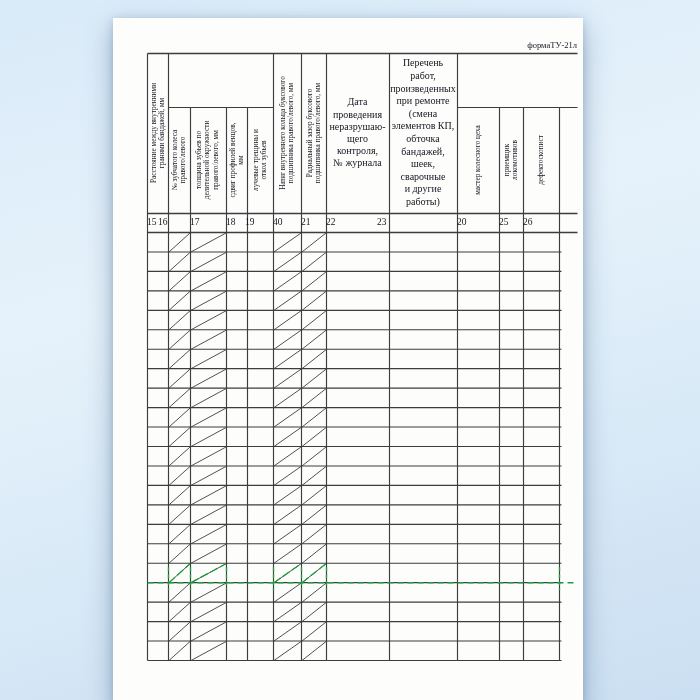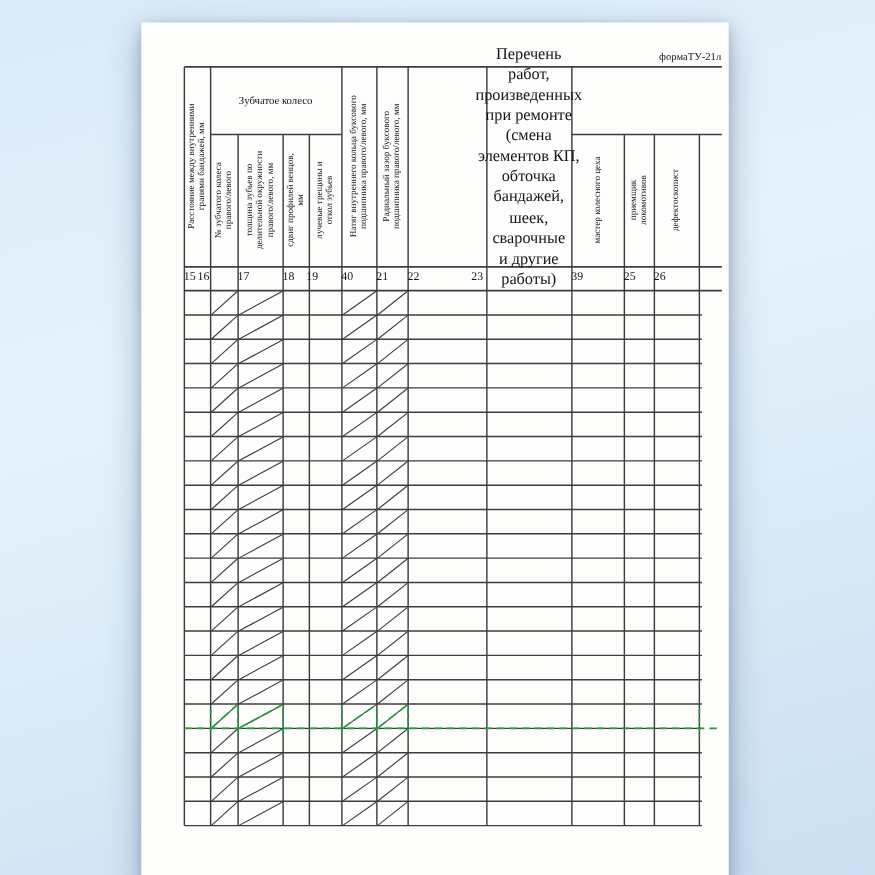--- a/index.html
+++ b/index.html
@@ -20,21 +20,21 @@
   .grid-host{position:absolute;left:0;top:0;width:470px;height:660px;}
   .cell{position:absolute;display:flex;align-items:center;justify-content:center;overflow:visible;}
   .rot{
     position:absolute;left:50%;top:50%;
     transform:translate(-50%,-50%) rotate(-90deg);
     text-align:center;white-space:pre-line;
     font-size:7.3px;line-height:1.16;color:#15151f;
   }
   .htext{
     text-align:center;white-space:pre-line;color:#15151f;
-    font-size:13px;line-height:1.22;
+    font-size:10px;line-height:1.22;
   }
   .fio .htext{font-size:8px;line-height:1.13;}
   .gear .htext{font-size:8.6px;}
   .numcell{
     position:absolute;top:195px;height:19px;line-height:19px;
     text-align:left;font-size:9.5px;color:#15151f;
   }
 </style>
 </head>
 <body>
@@ -187,23 +187,20 @@
             <line x1="213" y1="548.7272727272727" x2="213" y2="571.1818181818181" stroke="#1e9e3e" stroke-width="1.3" stroke-dasharray="4 3"></line>
             <line x1="446" y1="548.7272727272727" x2="446" y2="571.1818181818181" stroke="#1e9e3e" stroke-width="1.3" stroke-dasharray="4 3"></line>
           </g>
         </svg></div>
 
     <div class="cell" style="left:34px;top:35px;width:21px;height:160px">
       <div class="rot" style="width:160px">Расстояние между внутренними
 гранями бандажей, мм</div>
     </div>
 
-    <div class="cell gear" style="left:55px;top:35px;width:105px;height:54px">
-      <div class="htext">Зубчатое колесо</div>
-    </div>
 
     <div class="cell" style="left:55px;top:89px;width:22px;height:106px">
       <div class="rot" style="width:106px">№ зубчатого колеса
 правого/левого</div>
     </div>
     <div class="cell" style="left:77px;top:89px;width:36px;height:106px">
       <div class="rot" style="width:106px">толщина зубьев по
 делительной окружности
 правого/левого, мм</div>
     </div>
@@ -218,20 +215,28 @@
 
     <div class="cell" style="left:160px;top:35px;width:28px;height:160px">
       <div class="rot" style="width:160px">Натяг внутреннего кольца буксового
 подшипника правого/левого, мм</div>
     </div>
     <div class="cell" style="left:188px;top:35px;width:25px;height:160px">
       <div class="rot" style="width:160px">Радиальный зазор буксового
 подшипника правого/левого, мм</div>
     </div>
 
+    <div class="cell" style="left:213px;top:35px;width:63px;height:160px">
+      <div class="htext">Дата
+проведения
+неразрушаю-
+щего
+контроля,
+№ журнала</div>
+    </div>
     <div class="cell" style="left:276px;top:35px;width:68px;height:160px">
       <div class="htext" style="line-height:1.26">Перечень
 работ,
 произведенных
 при ремонте
 (смена
 элементов КП,
 обточка
 бандажей,
 шеек,
@@ -254,18 +259,18 @@
 
     <div class="numcell" style="left:34px;width:21px">15</div>
     <div class="numcell" style="left:45px;width:22px">16</div>
     <div class="numcell" style="left:77px;width:36px">17</div>
     <div class="numcell" style="left:113px;width:21px">18</div>
     <div class="numcell" style="left:132px;width:26px">19</div>
     <div class="numcell" style="left:160px;width:28px">40</div>
     <div class="numcell" style="left:188px;width:25px">21</div>
     <div class="numcell" style="left:213px;width:63px">22</div>
     <div class="numcell" style="left:264px;width:68px">23</div>
-    <div class="numcell" style="left:344px;width:42px">39</div>
+    <div class="numcell" style="left:344px;width:42px">20</div>
     <div class="numcell" style="left:386px;width:24px">25</div>
     <div class="numcell" style="left:410px;width:36px">26</div>
 
   </div>
 </div>
 
 </body></html>

